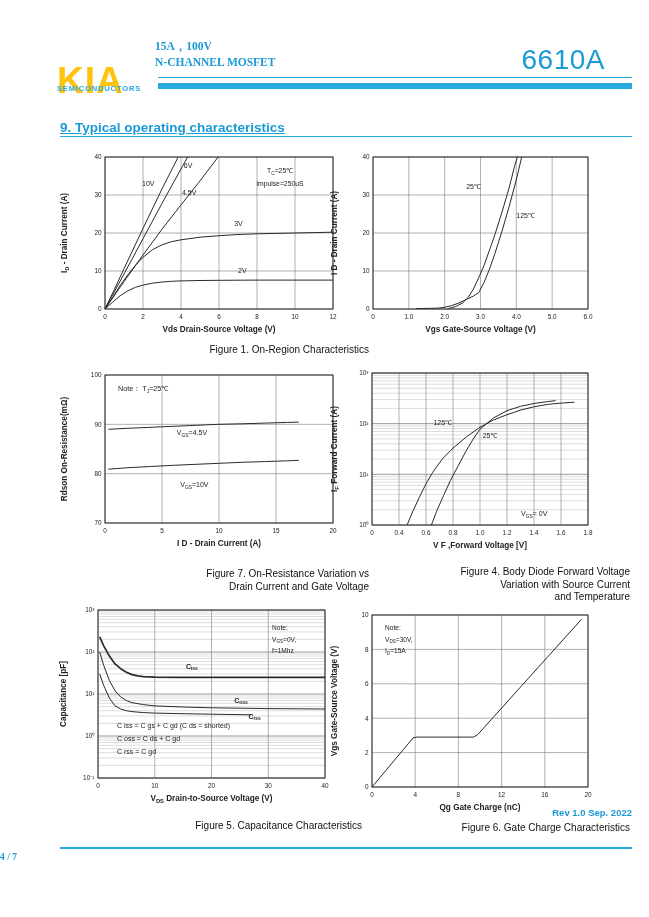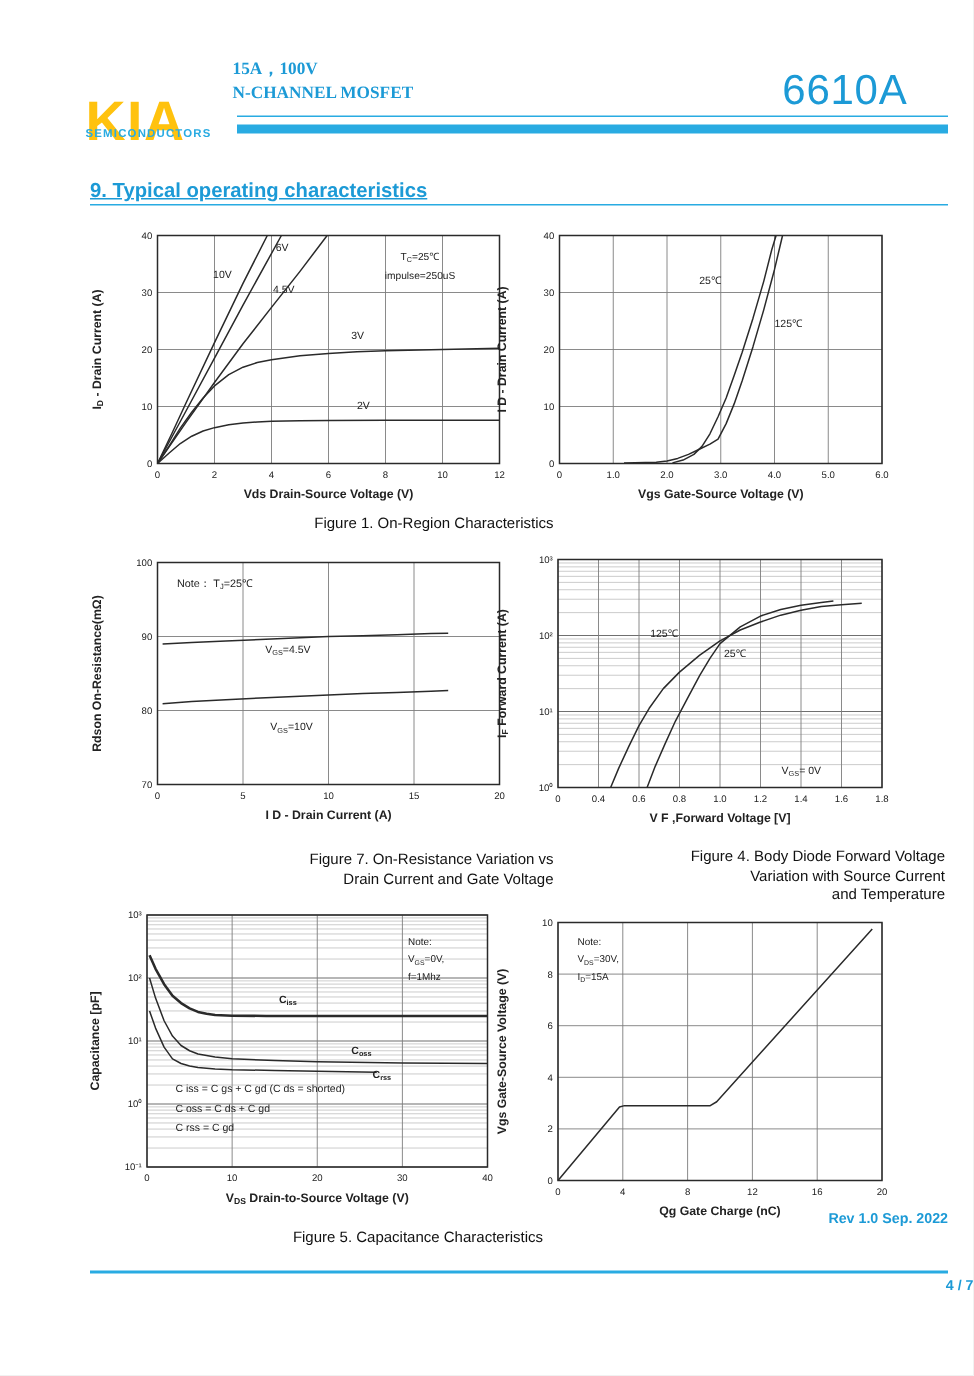--- a/index.html
+++ b/index.html
@@ -18,22 +18,22 @@
   
   .section{position:absolute;left:60px;top:118px;width:572px;border-bottom:1.5px solid #29ABE2;
            padding-bottom:0;}
   .section span{color:#1C9AD6;font-size:13.5px;font-weight:bold;text-decoration:underline;}
   
   .chart{position:absolute;}
   .fig-caption{position:absolute;text-align:right;font-size:10px;font-weight:normal;color:#111;
                line-height:12.5px;white-space:pre-line;}
   
   .footer-rule{position:absolute;left:60px;top:847px;width:572px;height:1.5px;background:#29ABE2;}
-  .page-num{position:absolute;left:0;top:852px;width:649px;text-align:right;
-            color:#1C9AD6;font-size:9.5px;font-weight:bold;}
+  .page-num{position:absolute;left:0;top:852px;width:649px;text-align:left;
+            color:#1C9AD6;font-size:9.5px;font-weight:bold;font-family:Liberation Serif, serif;}
   .rev{position:absolute;right:17px;top:807px;color:#1C9AD6;font-size:9.5px;font-weight:bold;}
 </style>
 </head>
 <body>
 
 <div class="page">
 
   <div class="logo-kia">KIA</div>
   <div class="logo-sub">SEMICONDUCTORS</div>
   <div class="prod">
@@ -313,17 +313,18 @@
       <text x="60" y="50" fill="#222" font-size="6.6" text-anchor="start" font-family="&quot;Liberation Sans&quot;,sans-serif"><tspan>I</tspan><tspan font-size="70%" dy="1.6">D</tspan><tspan dy="-1.6">=15A</tspan></text>
     </svg>
 
   <div class="fig-caption" style="left:69px;top:344px;width:300px">Figure 1. On-Region Characteristics</div>
   <div class="fig-caption" style="left:69px;top:568px;width:300px">Figure 7. On-Resistance Variation  vs
 Drain Current and Gate Voltage</div>
   <div class="fig-caption" style="left:330px;top:566px;width:300px">Figure 4. Body Diode Forward Voltage
 Variation with Source Current
 and Temperature</div>
   <div class="fig-caption" style="left:62px;top:820px;width:300px">Figure 5. Capacitance Characteristics</div>
+  <div class="fig-caption" style="left:330px;top:822px;width:300px">Figure 6. Gate Charge Characteristics</div>
 
   <div class="footer-rule"></div>
   <div class="page-num">4 / 7</div>
   <div class="rev">Rev 1.0 Sep. 2022</div>
 </div>
 
 </body></html>

